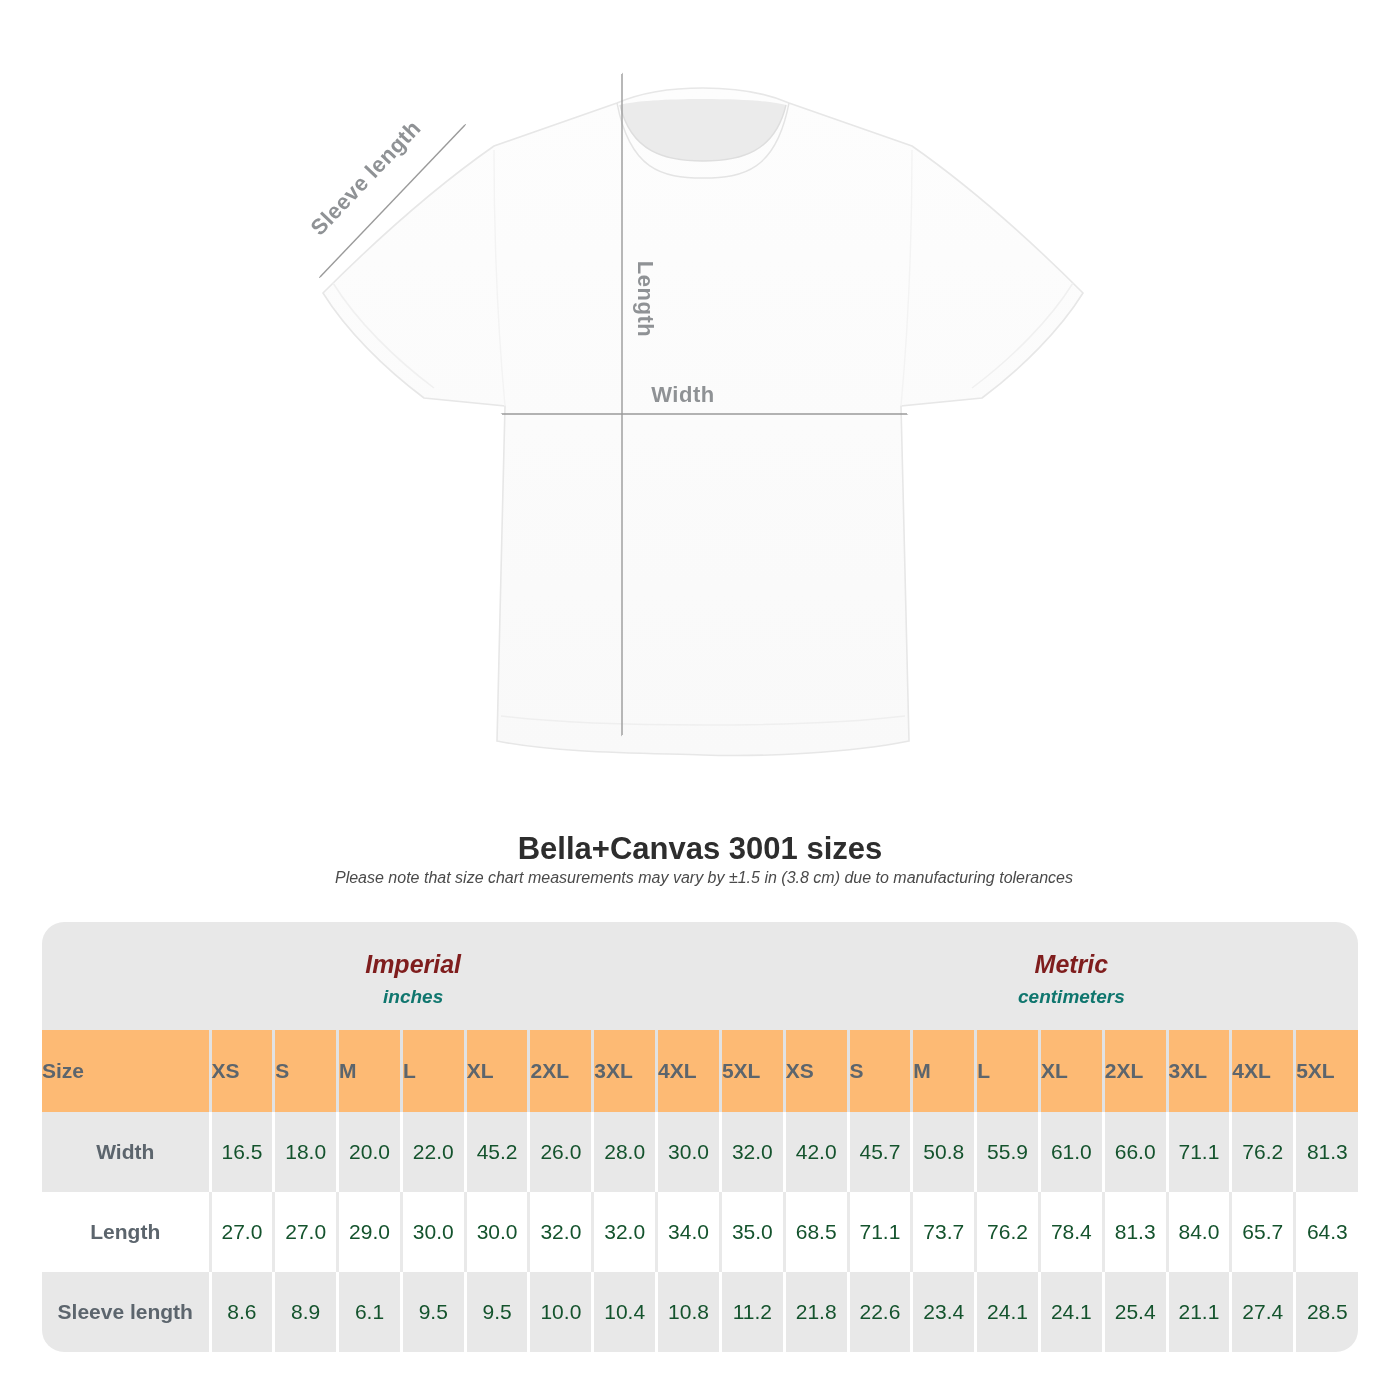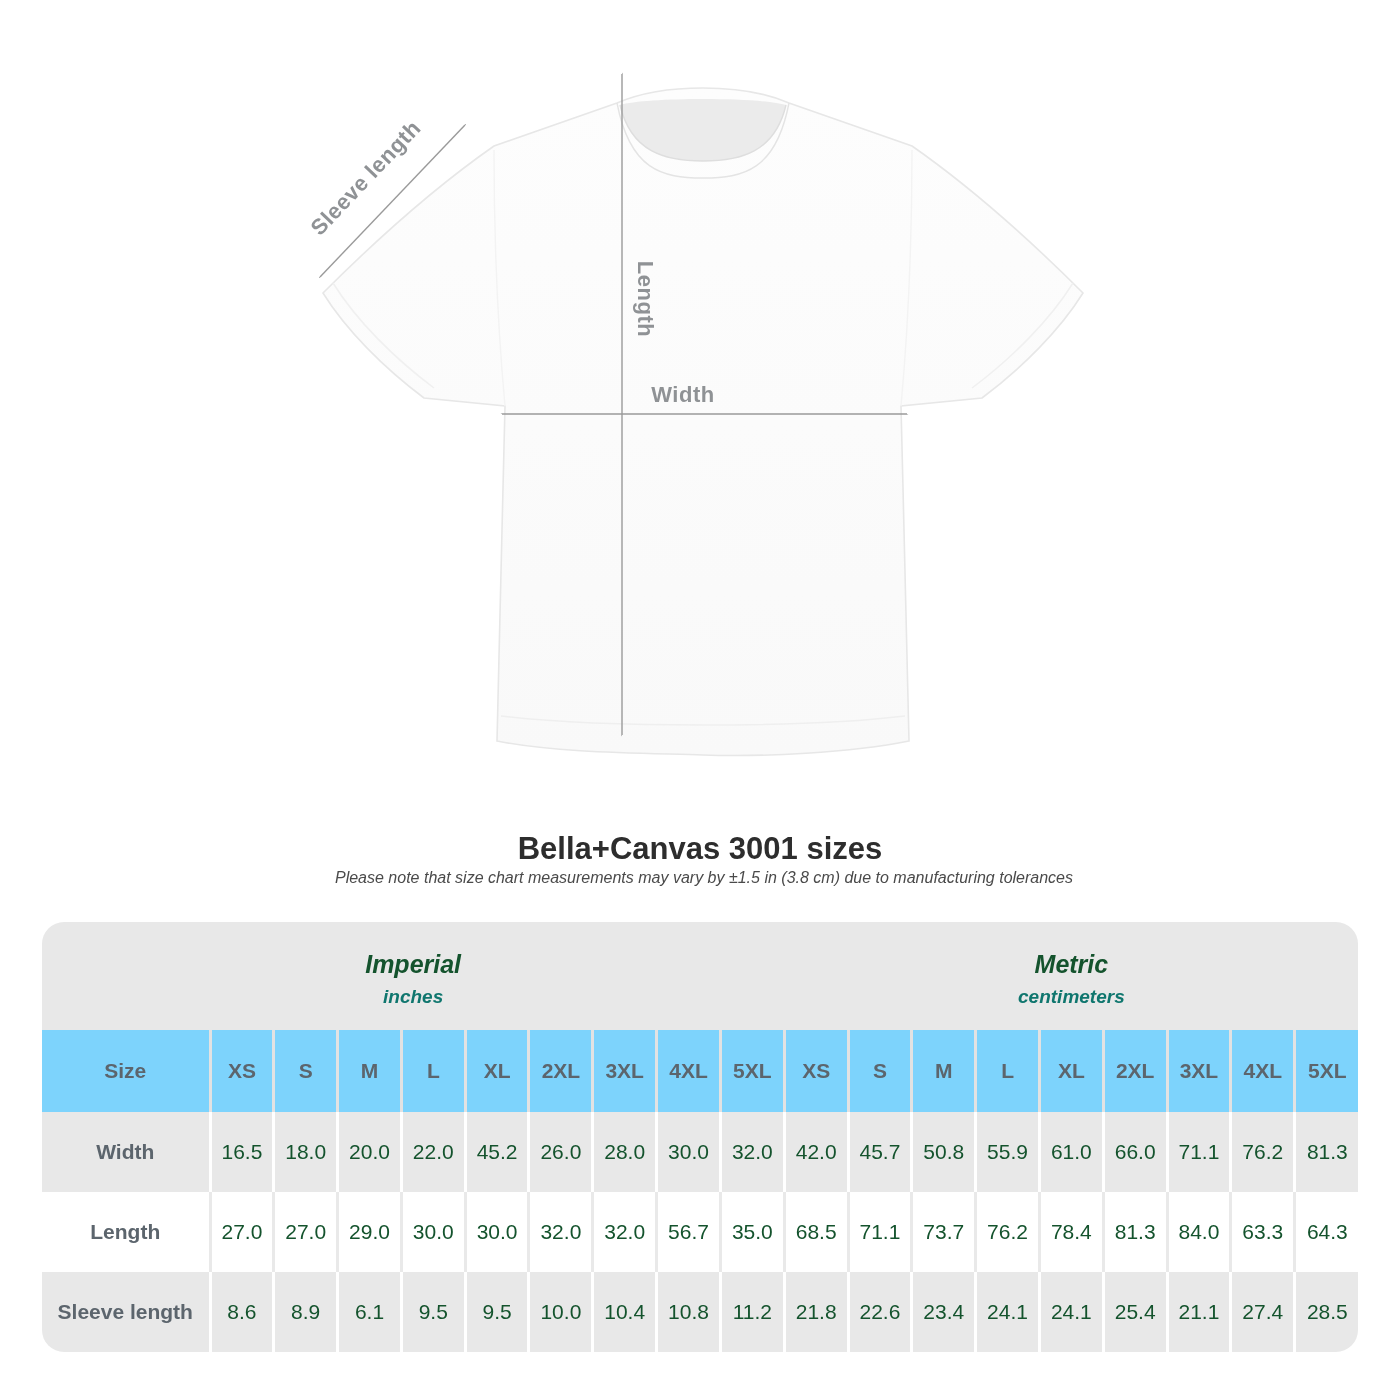--- a/index.html
+++ b/index.html
@@ -19,25 +19,25 @@
 
   
   .table-wrap { position:absolute; top:922px; left:42px; width:1316px;
                 border-radius:22px; overflow:hidden; background:#ffffff; }
   table.sizes { width:1316px; table-layout:fixed; border-collapse:collapse; }
   col.c-label { width:168px; }
   col.c-data  { width:63.8px; }
 
   tr.unit-row th { height:108px; background:#e8e8e8; vertical-align:middle;
                    padding-top:6px; }
-  .unit-name { font-size:25px; font-weight:bold; font-style:italic; color:#14532d; }
+  .unit-name { font-size:25px; font-weight:bold; font-style:italic; color:#7f1d1d; }
   .unit-sub  { font-size:19px; font-style:italic; color:#0f766e; margin-top:7px; }
 
-  tr.size-row th { height:82px; background:#7dd3fc; font-size:21px; font-weight:bold;
-                   color:#5c656d; vertical-align:middle; text-align:center; }
+  tr.size-row th { height:82px; background:#fdba74; font-size:21px; font-weight:bold;
+                   color:#5c656d; vertical-align:middle; text-align:left; }
   tr.size-row th:not(:last-child) { border-right:3px solid #e2e2e2; }
 
   tr.data-row th { font-size:21px; font-weight:bold; color:#5c656d;
                    text-align:center; vertical-align:middle; }
   tr.data-row td { font-size:21px; color:#14532d; text-align:center; vertical-align:middle; }
   tr.data-row { height:80px; }
   tr.row-gray  th, tr.row-gray  td { background:#e8e8e8; }
   tr.row-gray  th:not(:last-child), tr.row-gray  td:not(:last-child) { border-right:3px solid #ffffff; }
   tr.row-white th, tr.row-white td { background:#ffffff; }
   tr.row-white th:not(:last-child), tr.row-white td:not(:last-child) { border-right:3px solid #e9e9e9; }
@@ -182,30 +182,30 @@
         </tr>
         <tr class="data-row row-white">
           <th>Length</th>
           <td>27.0</td>
           <td>27.0</td>
           <td>29.0</td>
           <td>30.0</td>
           <td>30.0</td>
           <td>32.0</td>
           <td>32.0</td>
-          <td>56.7</td>
+          <td>34.0</td>
           <td>35.0</td>
           <td>68.5</td>
           <td>71.1</td>
           <td>73.7</td>
           <td>76.2</td>
           <td>78.4</td>
           <td>81.3</td>
           <td>84.0</td>
-          <td>63.3</td>
+          <td>65.7</td>
           <td>64.3</td>
         </tr>
         <tr class="data-row row-gray">
           <th>Sleeve length</th>
           <td>8.6</td>
           <td>8.9</td>
           <td>6.1</td>
           <td>9.5</td>
           <td>9.5</td>
           <td>10.0</td>

